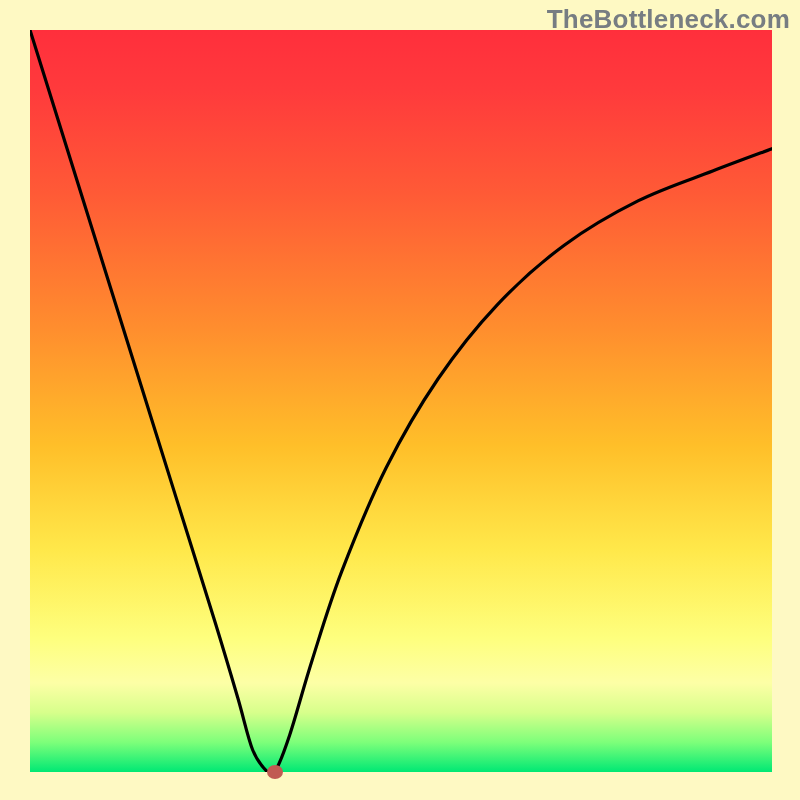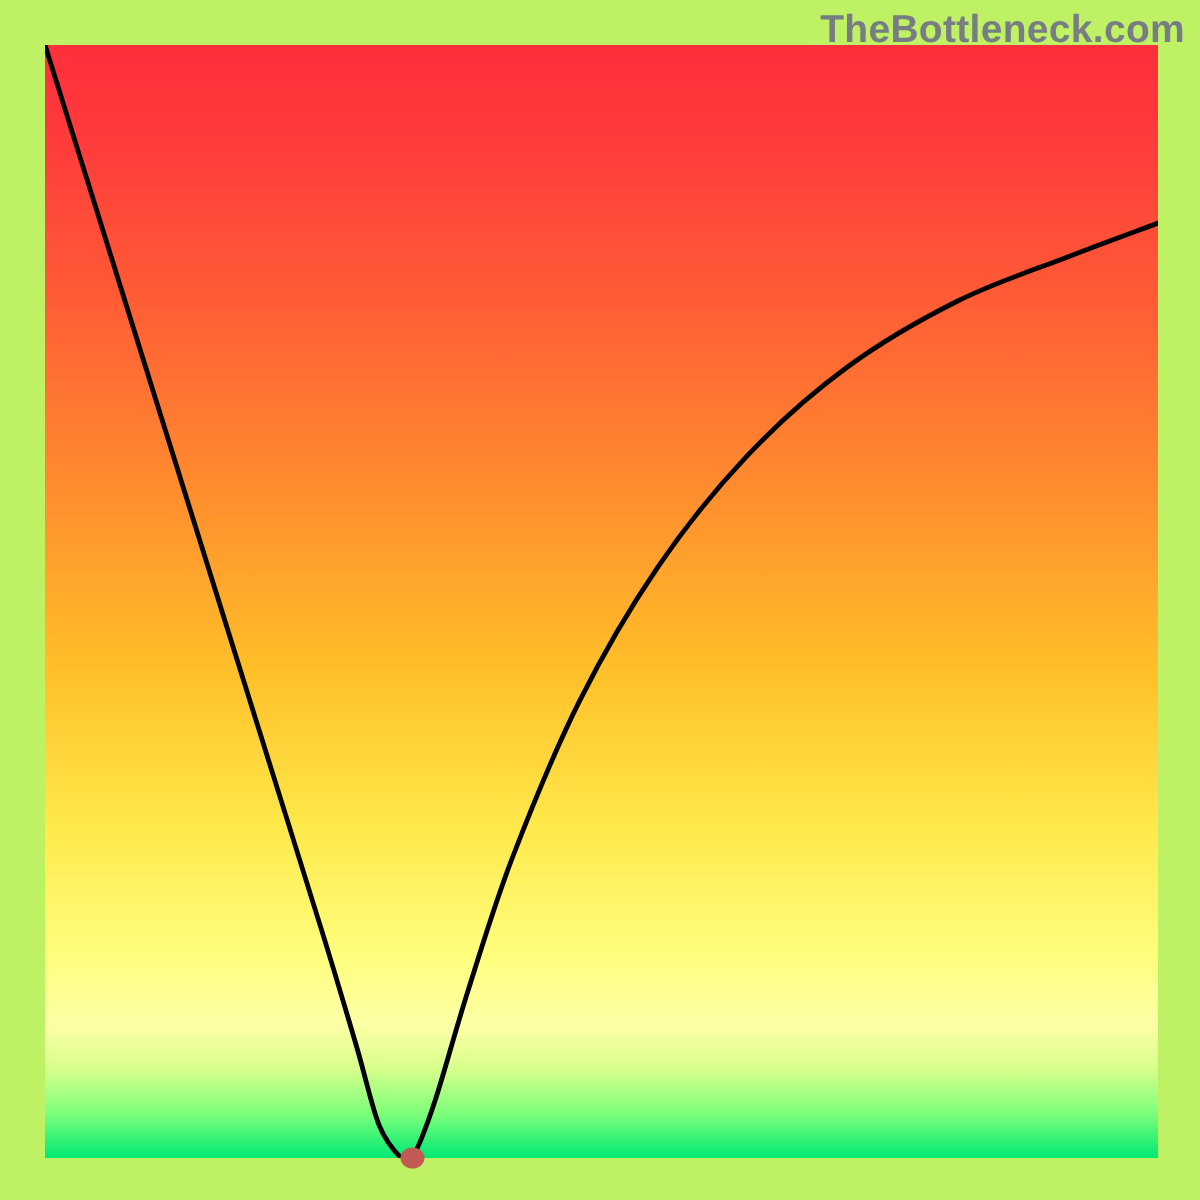--- a/index.html
+++ b/index.html
@@ -1,21 +1,21 @@
 <!DOCTYPE html>
 <html><head>
 <meta charset="utf-8">
 <style>
   * { margin: 0; padding: 0; box-sizing: border-box; }
   html, body { width: 800px; height: 800px; overflow: hidden; background: #000; }
   .frame {
     position: relative;
     width: 800px;
     height: 800px;
-    background: #bef264;
+    background: #fef9c3;
   }
   .watermark {
     position: absolute;
     top: 4px;
     right: 10px;
     font-family: Arial, Helvetica, sans-serif;
     font-size: 26px;
     font-weight: 600;
     color: #777d82;
     letter-spacing: 0.2px;

